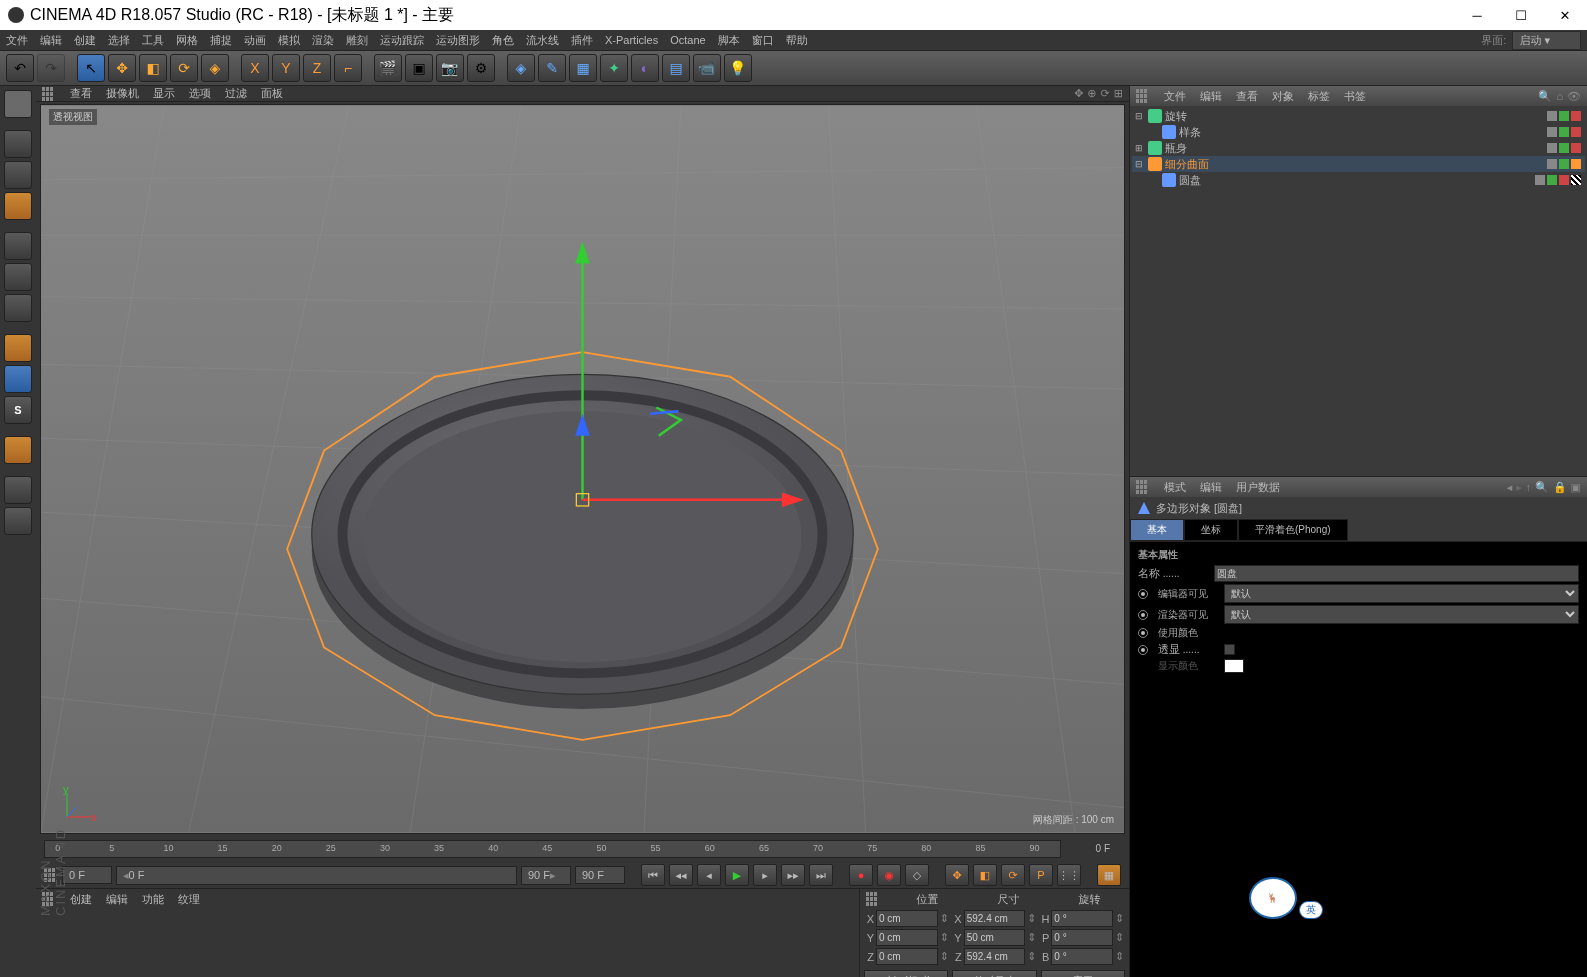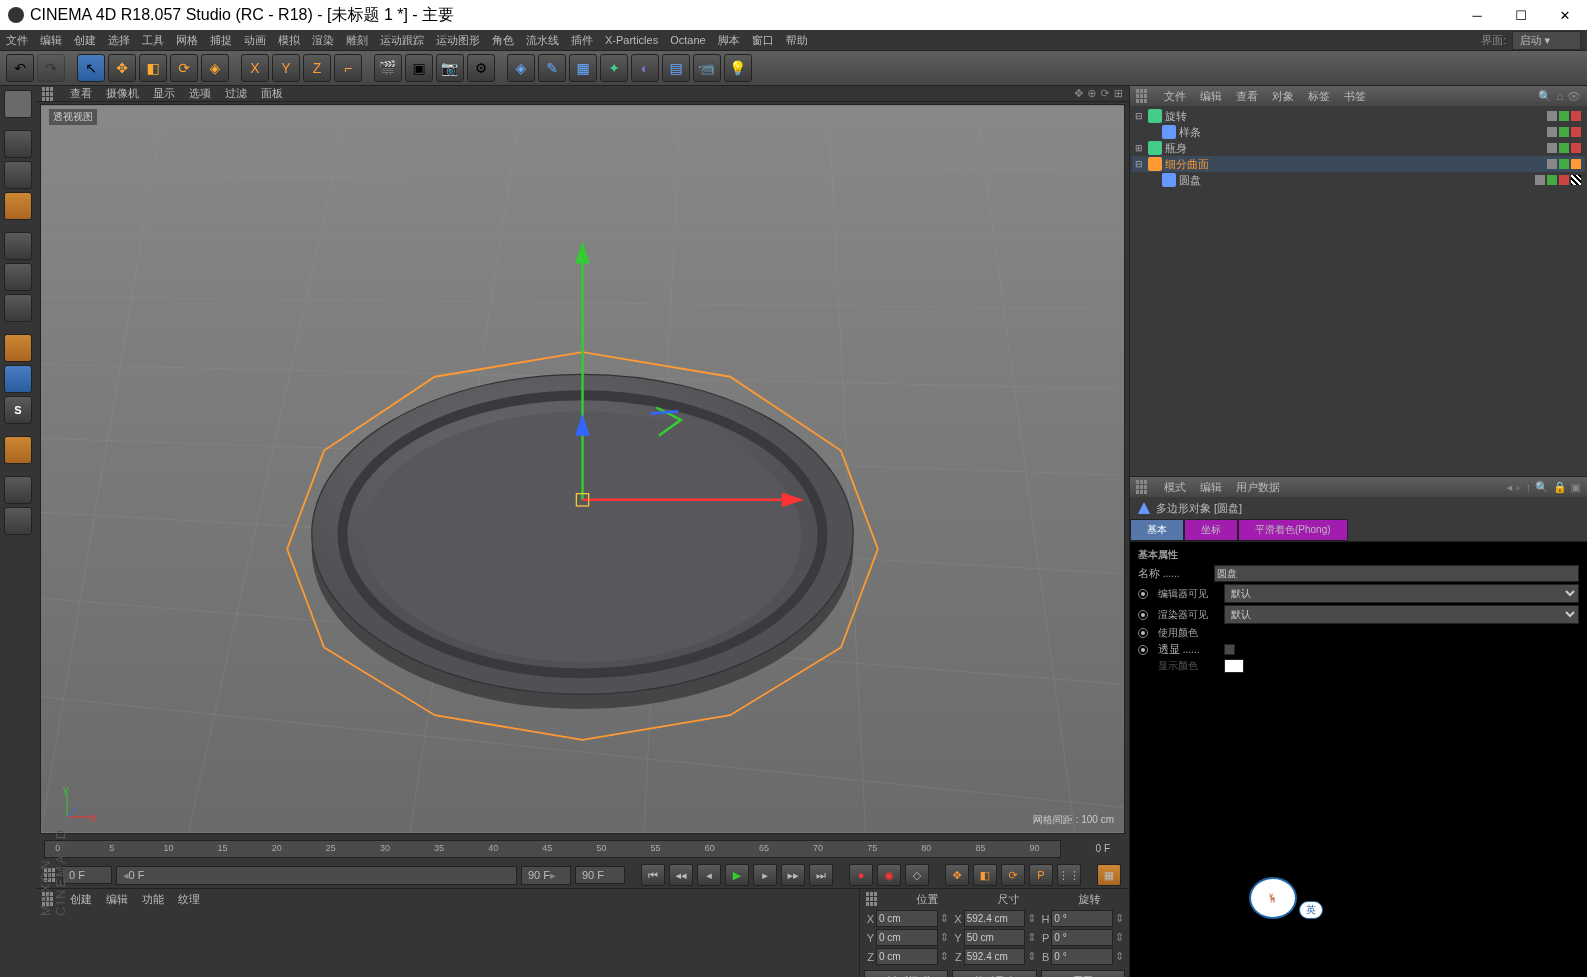--- a/index.html
+++ b/index.html
@@ -62,21 +62,21 @@
 .treeitem .objicon{width:14px;height:14px;display:inline-block}
 .treeitem .name{flex:1}
 .treeitem .tags{display:flex;gap:2px;margin-right:4px}
 .tag{width:10px;height:10px}
 .attrpanel{flex:1;display:flex;flex-direction:column;border-top:1px solid #222}
 .attrheader{height:20px;display:flex;align-items:center;padding:0 6px;gap:14px;color:#bbb;background:linear-gradient(#606060,#454545)}
 .attrheader .right{margin-left:auto;display:flex;gap:4px;color:#888}
 .attrtype{height:22px;display:flex;align-items:center;padding:0 6px;color:#bbb;background:#3a3a3a}
 .attrtype .oicn{width:16px;height:16px;margin-right:4px}
 .attrtabs{display:flex;background:#3a3a3a;border-bottom:1px solid #222}
-.attrtab{padding:3px 16px;color:#bbb;background:#a21caf;border:1px solid #222;font-size:10px}
+.attrtab{padding:3px 16px;color:#bbb;background:#000000;border:1px solid #222;font-size:10px}
 .attrtab.active{background:#5577aa;color:#fff}
 .attrbody{flex:1;background:#000000;padding:4px;overflow:auto}
 .attrsection{color:#999;padding:2px 4px;font-weight:bold;font-size:10px}
 .attrrow{display:flex;align-items:center;padding:1px 4px;gap:6px}
 .attrrow .albl{width:70px;color:#aaa;font-size:10px}
 .attrrow .radio{width:10px;height:10px;border:1px solid #888;border-radius:50%;margin-right:4px}
 .attrrow .radio.on::after{content:"";display:block;width:4px;height:4px;background:#bbb;border-radius:50%;margin:2px}
 .attrrow input,.attrrow select{flex:1;background:#4a4a4a;border:1px solid #222;color:#ccc;padding:2px;font-size:10px}
 .attrrow .swatch{width:20px;height:14px;background:#fff;border:1px solid #222}
 .attrrow .chk{width:11px;height:11px;background:#4a4a4a;border:1px solid #222}

